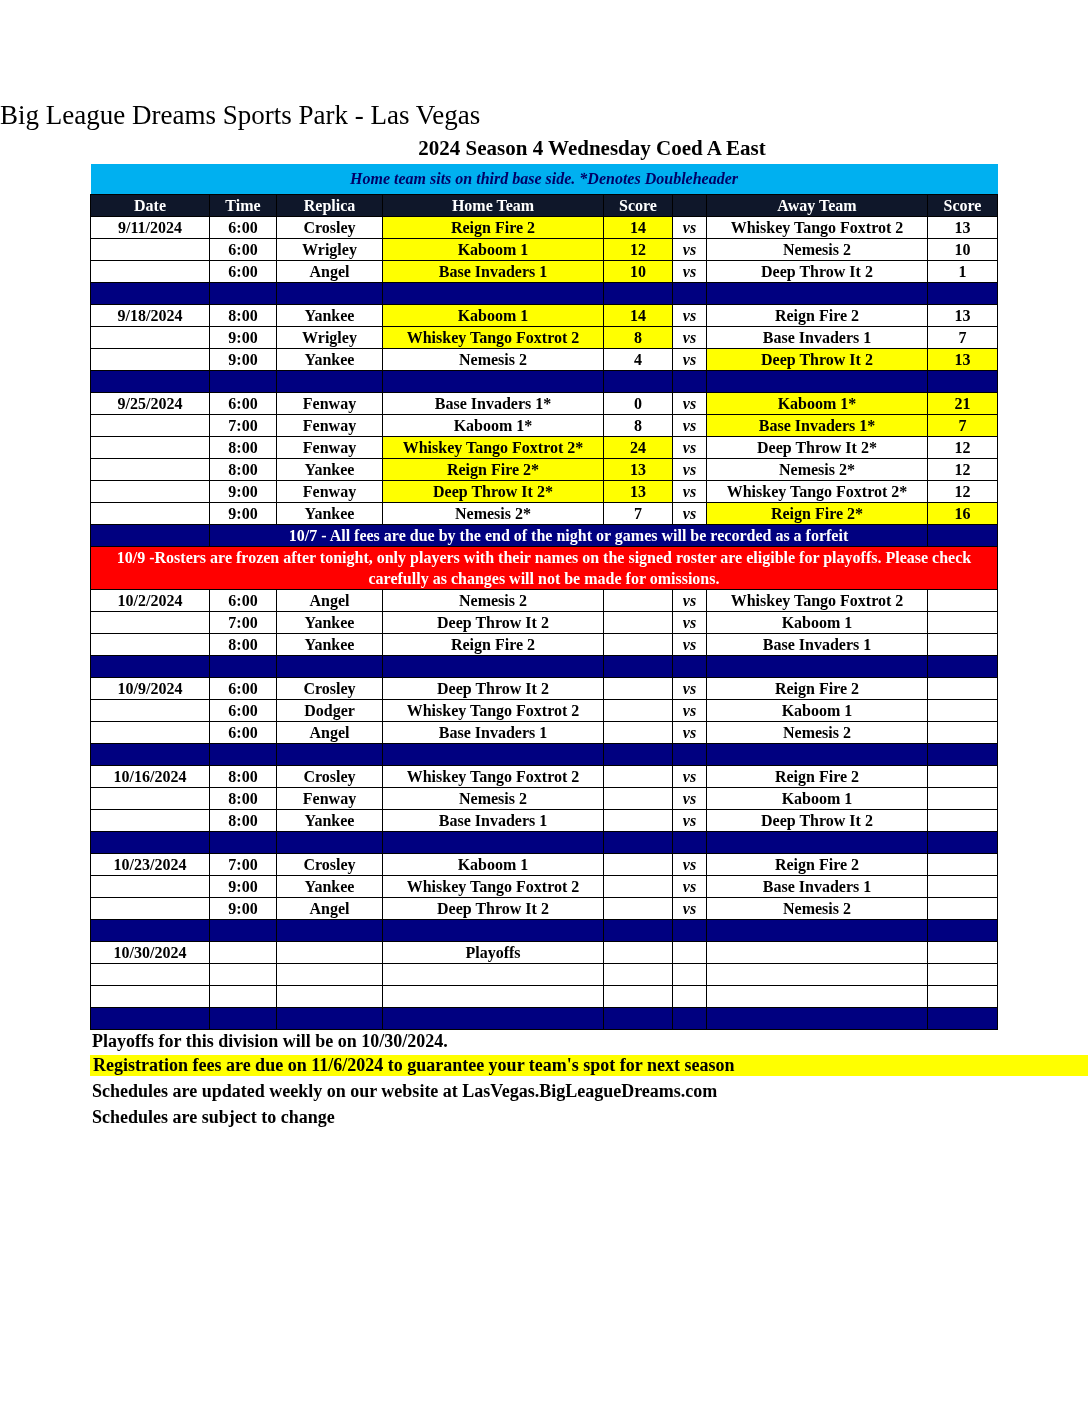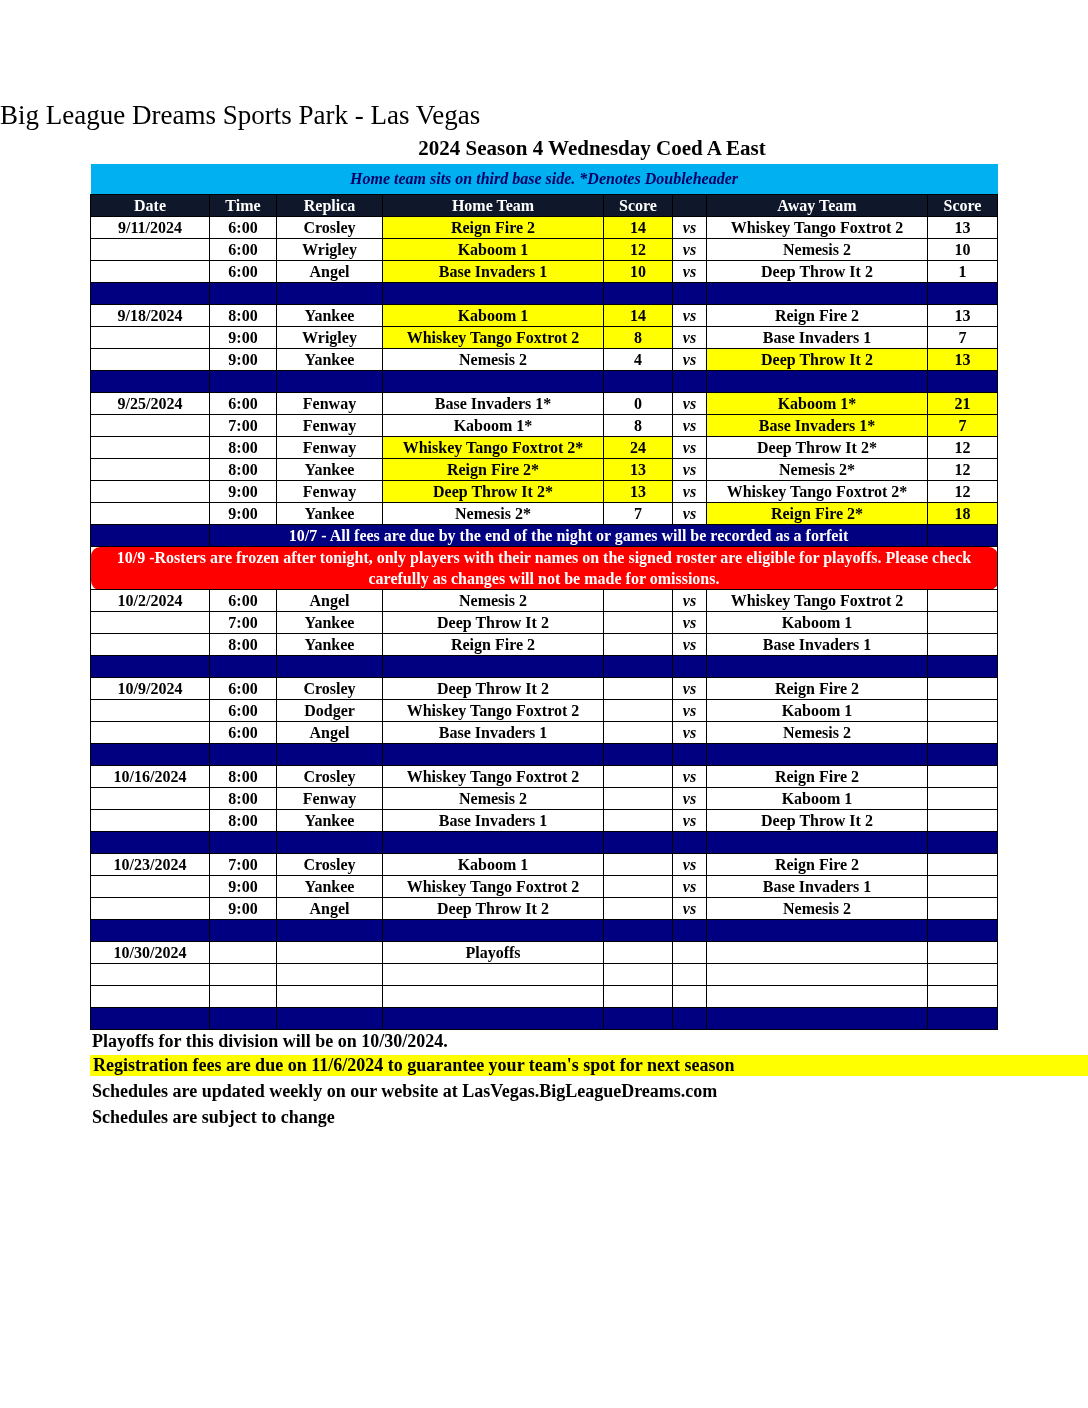--- a/index.html
+++ b/index.html
@@ -7,21 +7,21 @@
   .title { position: absolute; left: 0; width: 1088px; top: 100px; text-align: left; font-weight: normal; font-size: 27px; }
   .subtitle { position: absolute; left: 0; width: 1088px; top: 136px; text-align: center; font-weight: bold; font-size: 21px; padding-left: 48px; }
   .sched { position: absolute; left: 90px; top: 164px; width: 907px; border-collapse: collapse; table-layout: fixed; }
   .sched td, .sched th { border: 1px solid #000; padding: 0; height: 21px; text-align: center; font-weight: bold; font-size: 16px; line-height: 20px; white-space: nowrap; overflow: hidden; }
   .sched .note td { background: #00b0f0; border: none; height: 30px; font-style: italic; color: #000066; font-size: 16px; }
   .sched th { background: #0f172a; color: #fff; font-size: 16px; }
   .sched tr.sep td { background: #000080; height: 21px; }
   .sched td.hl { background: #ffff00; }
   .sched td.vs { font-style: italic; font-weight: bold; font-size: 16px; }
   .sched tr.fee td { background: #000080; color: #fff; }
-  .sched tr.roster td { background: #ff0000; color: #fff; line-height: 21px; height: 42px; white-space: normal; border-radius: 9px; }
+  .sched tr.roster td { background: #ff0000; color: #fff; line-height: 21px; height: 42px; white-space: normal; }
   .footer { position: absolute; left: 92px; font-weight: bold; font-size: 18px; }
   .footer.f1 { top: 1031px; }
   .footer.f2 { top: 1055px; left: 90px; width: 1062px; background: #ffff00; padding-left: 3px; box-sizing: border-box; }
   .footer.f3 { top: 1081px; }
   .footer.f4 { top: 1107px; }
 </style>
 </head>
 <body>
 
 <div class="title">Big League Dreams Sports Park - Las Vegas</div>
@@ -185,21 +185,21 @@
         <td>12</td>
       </tr>
       <tr>
         <td></td>
         <td>9:00</td>
         <td>Yankee</td>
         <td>Nemesis 2*</td>
         <td>7</td>
         <td class="vs">vs</td>
         <td class="hl">Reign Fire 2*</td>
-        <td class="hl">18</td>
+        <td class="hl">16</td>
       </tr>
       <tr class="fee">
         <td></td>
         <td colspan="6">10/7 - All fees are due by the end of the night or games will be recorded as a forfeit</td>
         <td></td>
       </tr>
       <tr class="roster">
         <td colspan="8">10/9 -Rosters are frozen after tonight, only players with their names on the signed roster are eligible for playoffs. Please check carefully as changes will not be made for omissions.</td>
       </tr>
       <tr>

